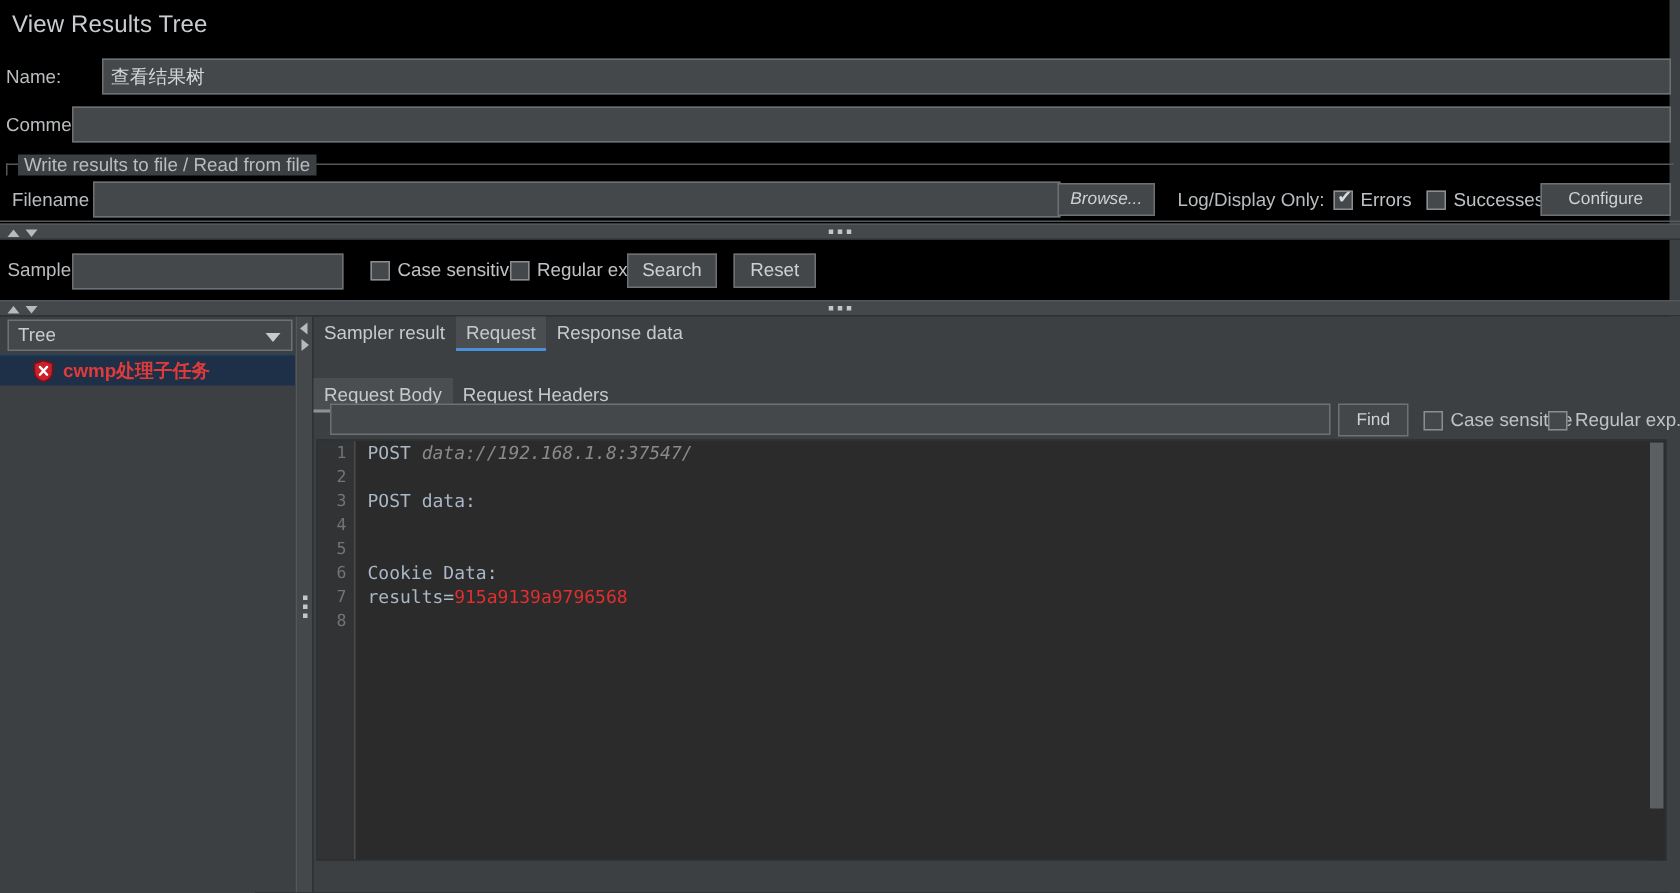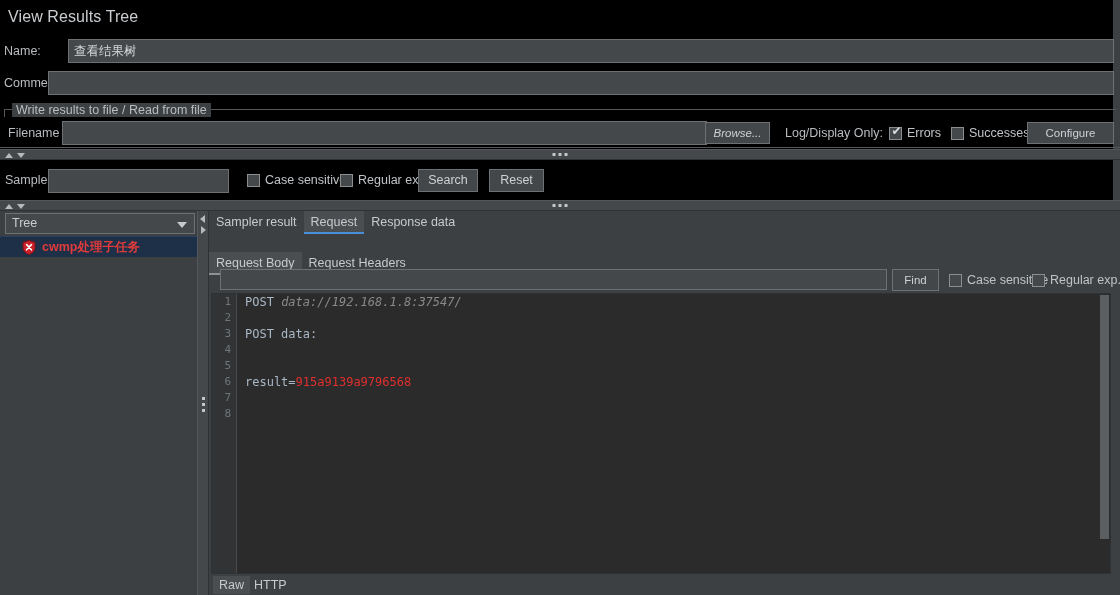--- a/index.html
+++ b/index.html
@@ -310,26 +310,23 @@
       <div class="ln">6</div>
       <div class="ln">7</div>
       <div class="ln">8</div>
     </div>
     <div class="codelines">
       <div class="cl"><span>POST </span><span class="url">data://192.168.1.8:37547/</span></div>
       <div class="cl">&nbsp;</div>
       <div class="cl"><span>POST data:</span></div>
       <div class="cl">&nbsp;</div>
       <div class="cl">&nbsp;</div>
-      <div class="cl"><span>result=</span><span class="val">915a9139a9796568</span></div>
+      <div class="cl"><span>Cookie Data:</span></div>
+      <div class="cl"><span>results=</span><span class="val">915a9139a9796568</span></div>
       <div class="cl">&nbsp;</div>
     </div>
     <div class="vscroll">
       <div class="thumb"></div>
     </div>
   </div>
 
-  <div class="bottombar">
-    <div class="btab active" style="left:4px;">Raw</div>
-    <div class="btab" style="left:39px;">HTTP</div>
-  </div>
 
 </div>
 
 </body></html>

